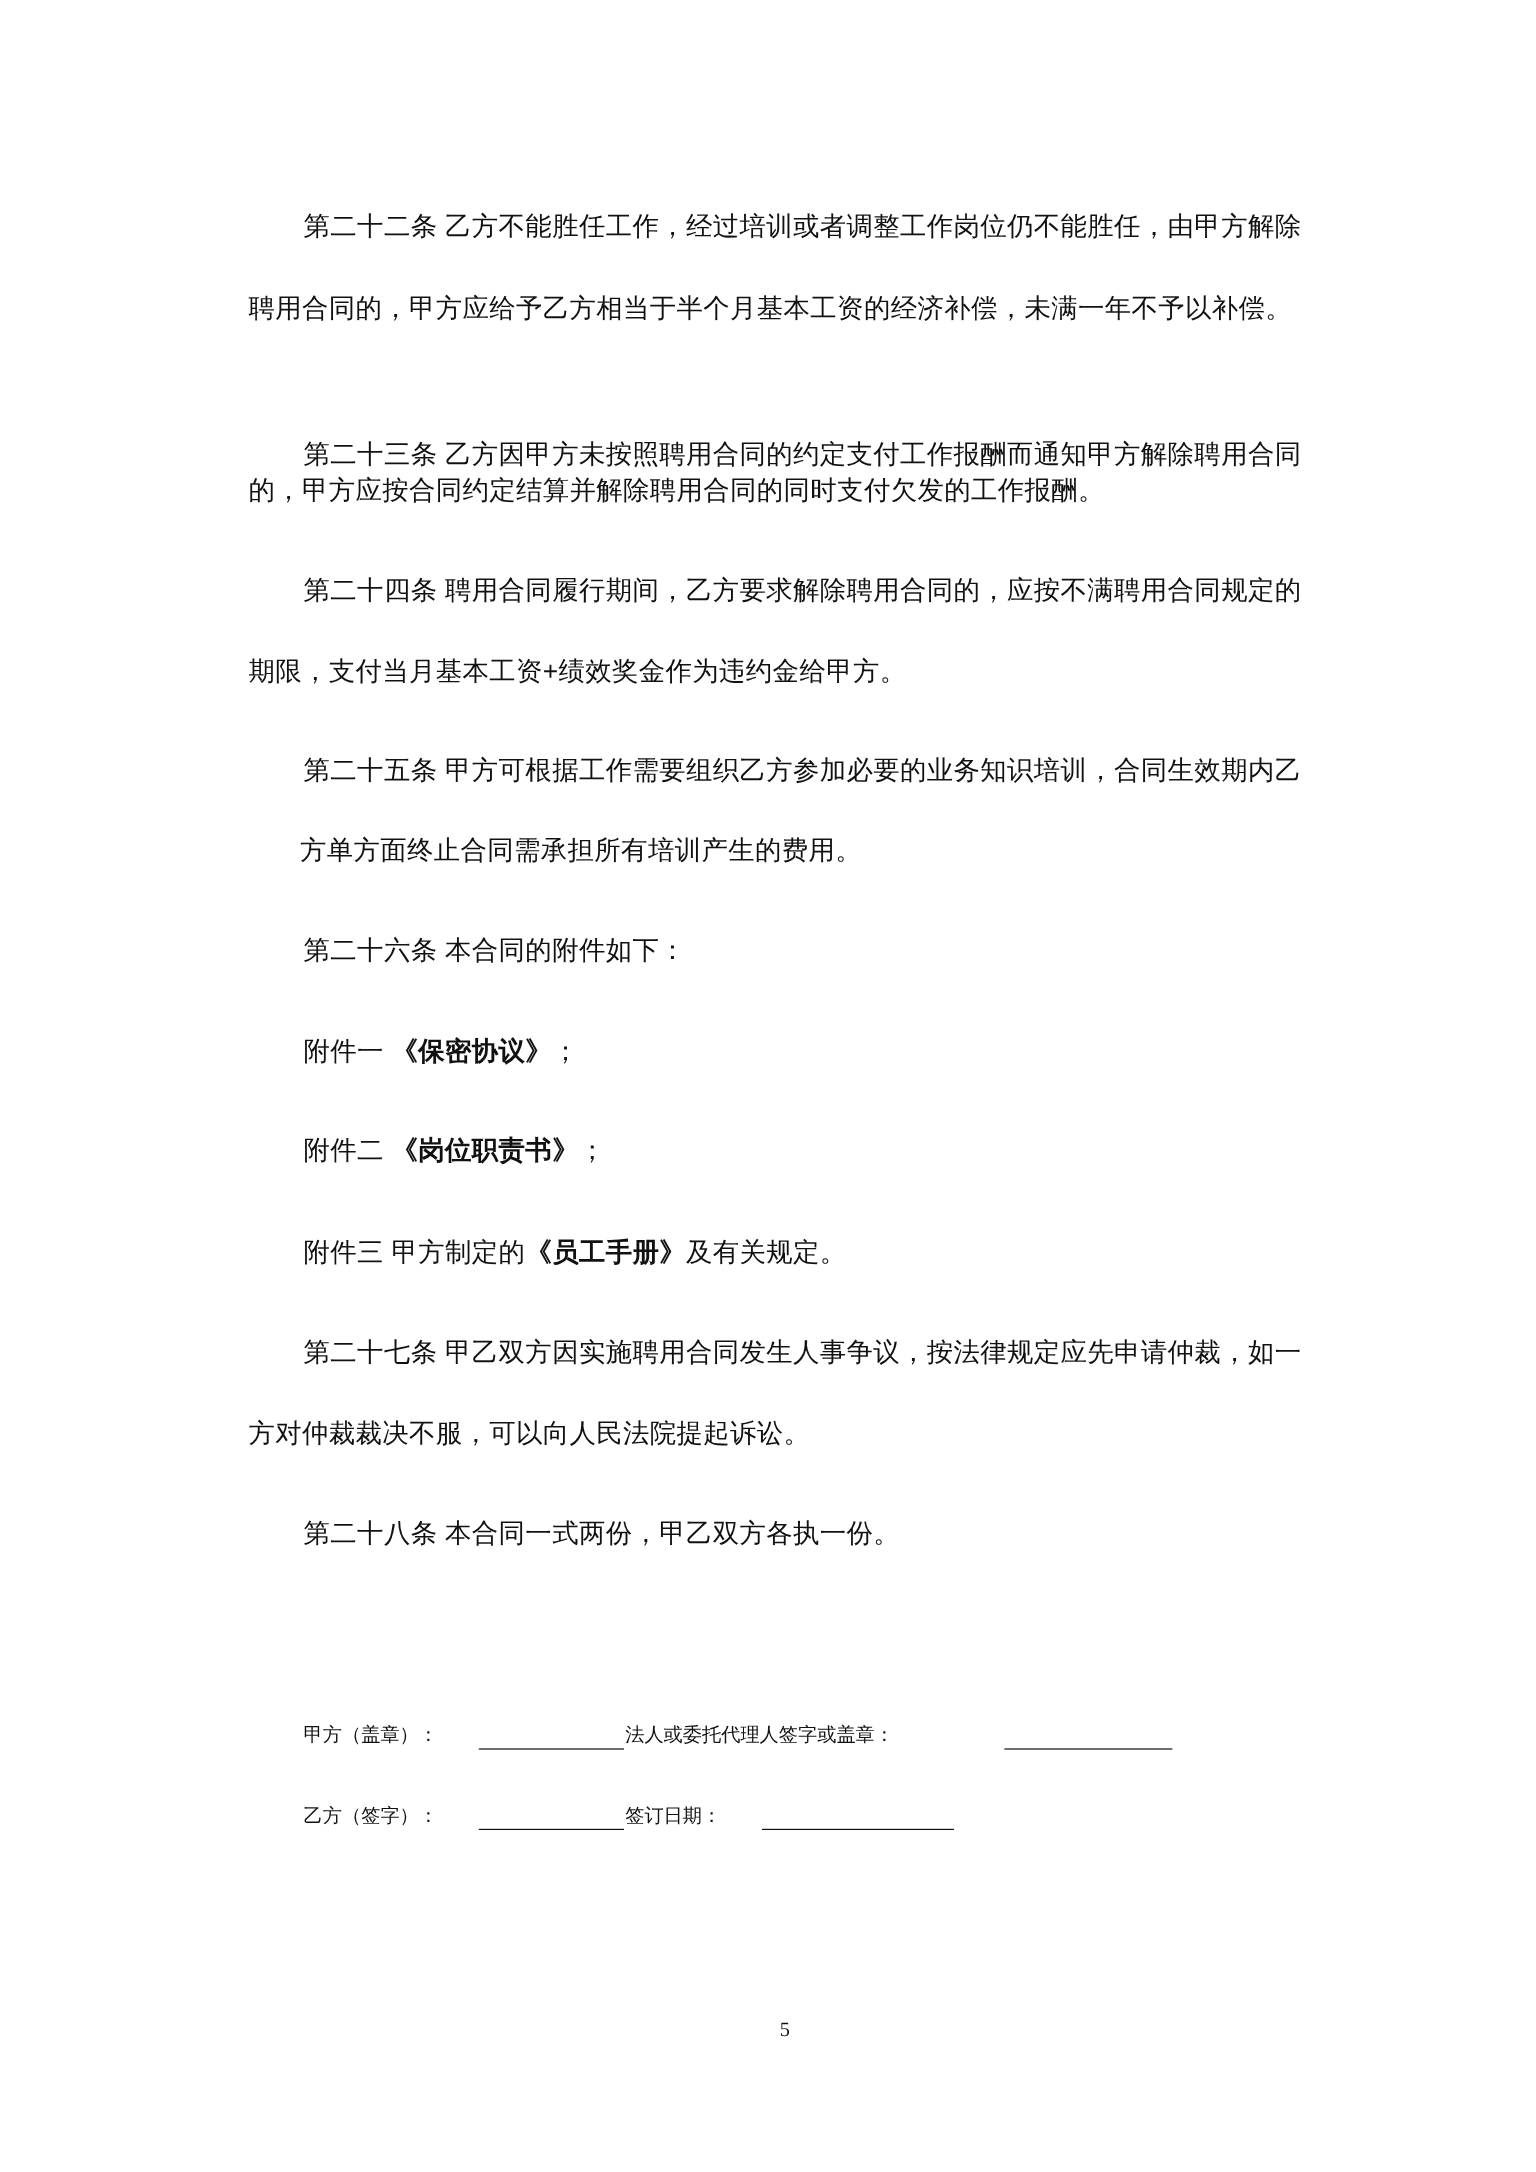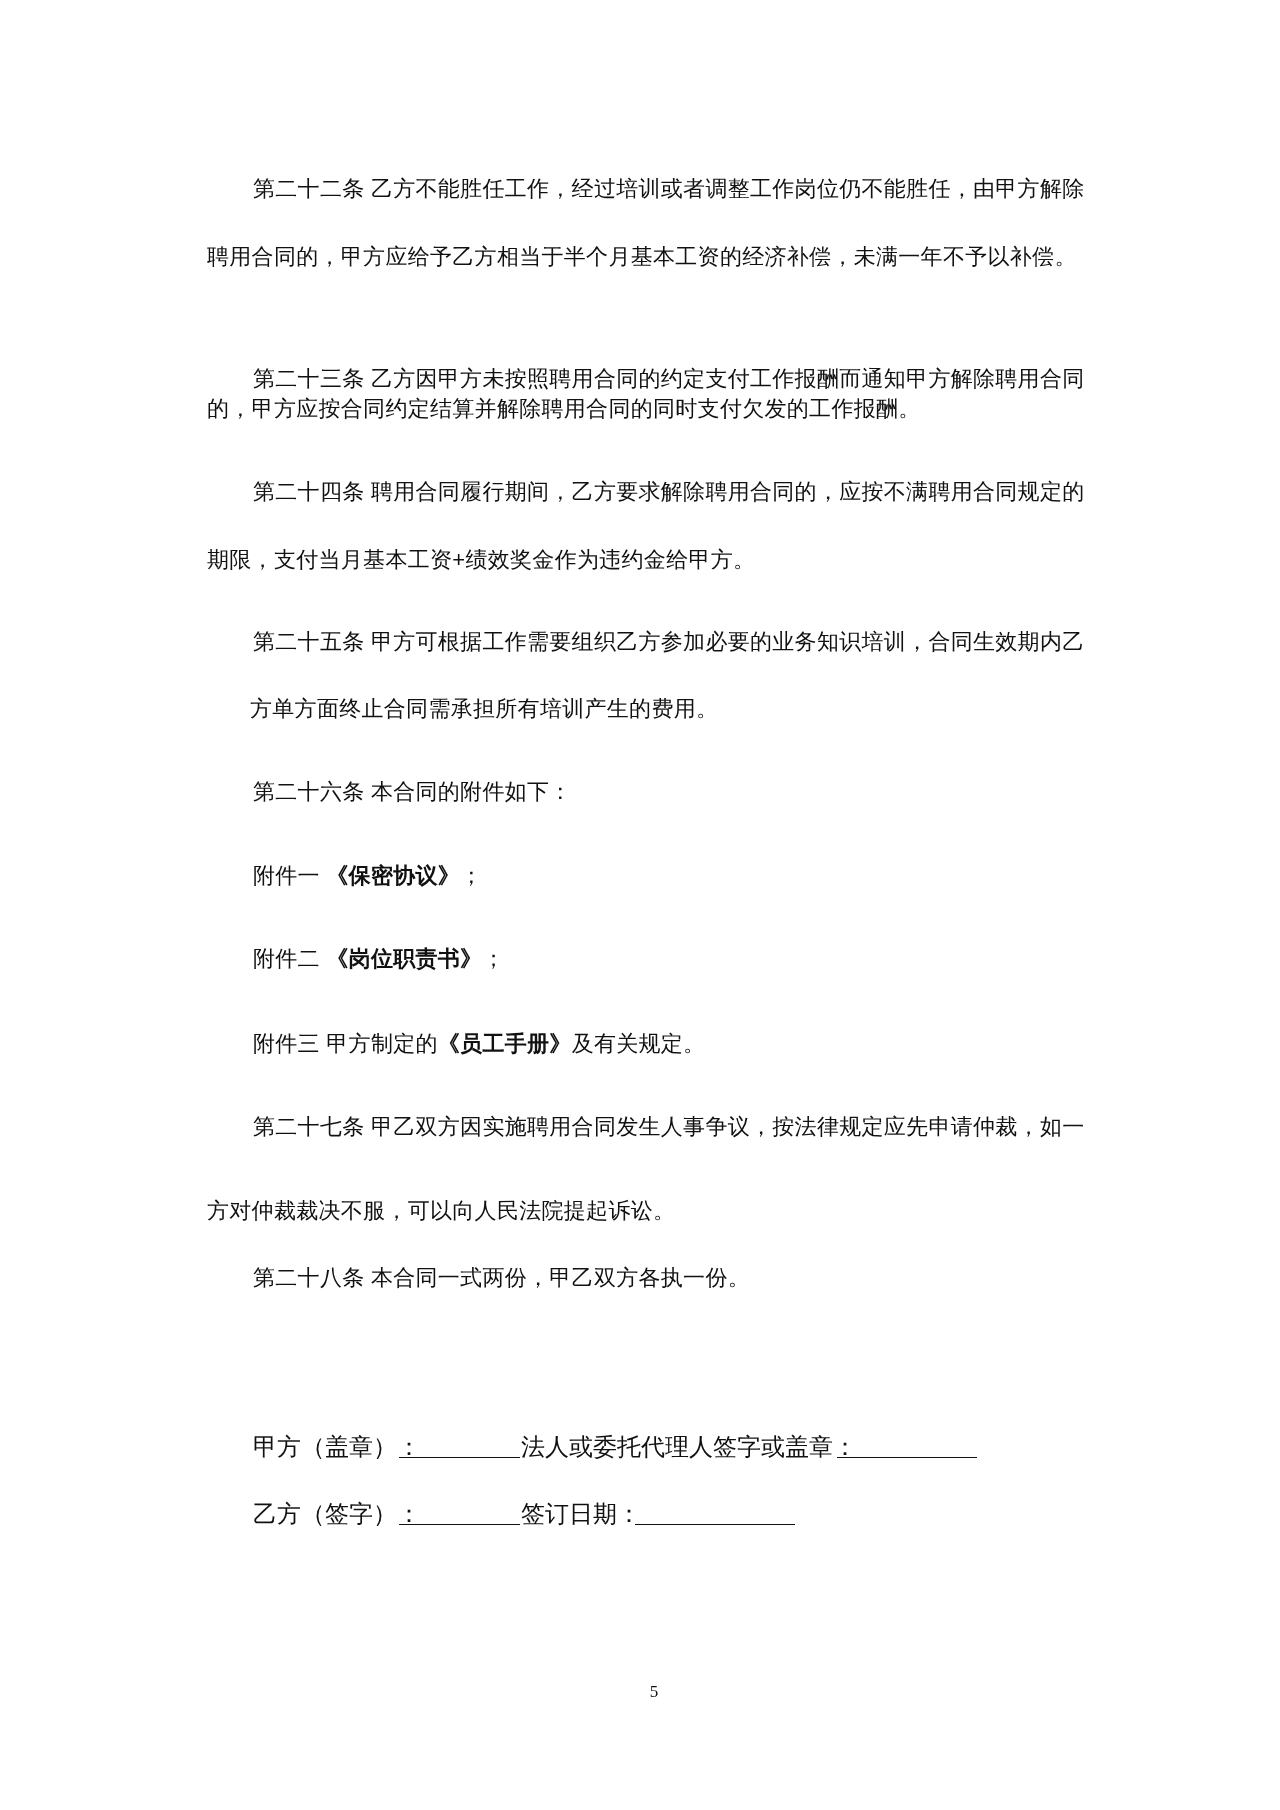--- a/index.html
+++ b/index.html
@@ -31,21 +31,21 @@
       font-size: 22px;
       white-space: nowrap;
       letter-spacing: 0.3px;
     }
     .indent { left: 239px; }
     .b { font-weight: bold; }
     .sig {
       position: absolute;
       height: 30px;
       line-height: 30px;
-      font-size: 24px;
+      font-size: 16px;
       white-space: nowrap;
     }
     .underline-abs {
       position: absolute;
       height: 0;
       border-bottom: 1.3px solid #111;
     }
     .page-number {
       position: absolute;
       left: 630px;
@@ -81,21 +81,21 @@
     <span>附件一 </span><span class="b">《保密协议》</span><span>；</span>
   </div>
   <div class="line indent" style="top:944px;">
     <span>附件二 </span><span class="b">《岗位职责书》</span><span>；</span>
   </div>
   <div class="line indent" style="top:1029px;">
     <span>附件三 甲方制定的</span><span class="b">《员工手册》</span><span>及有关规定。</span>
   </div>
 
   <div class="line indent" style="top:1112px;">第二十七条 甲乙双方因实施聘用合同发生人事争议，按法律规定应先申请仲裁，如一</div>
-  <div class="line" style="top:1180px;margin-top:16px;">方对仲裁裁决不服，可以向人民法院提起诉讼。</div>
+  <div class="line" style="top:1180px;">方对仲裁裁决不服，可以向人民法院提起诉讼。</div>
 
   <div class="line indent" style="top:1263px;text-align:right;">第二十八条 本合同一式两份，甲乙双方各执一份。</div>
 
   <div class="sig" style="left:239px; top:1432px;">甲方（盖章）：</div>
   <div class="underline-abs" style="left:385px; width:121px; top:1457px;"></div>
   <div class="sig" style="left:507px; top:1432px;">法人或委托代理人签字或盖章：</div>
   <div class="underline-abs" style="left:823px; width:140px; top:1457px;"></div>
 
   <div class="sig" style="left:239px; top:1499px;">乙方（签字）：</div>
   <div class="underline-abs" style="left:385px; width:121px; top:1524px;"></div>

